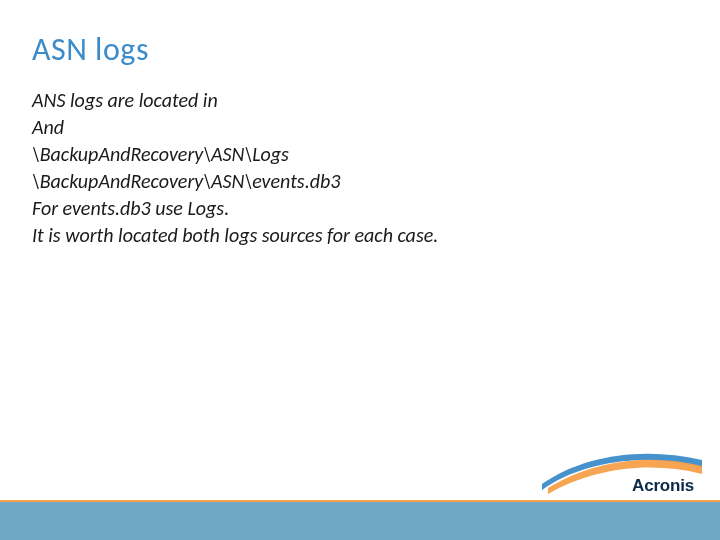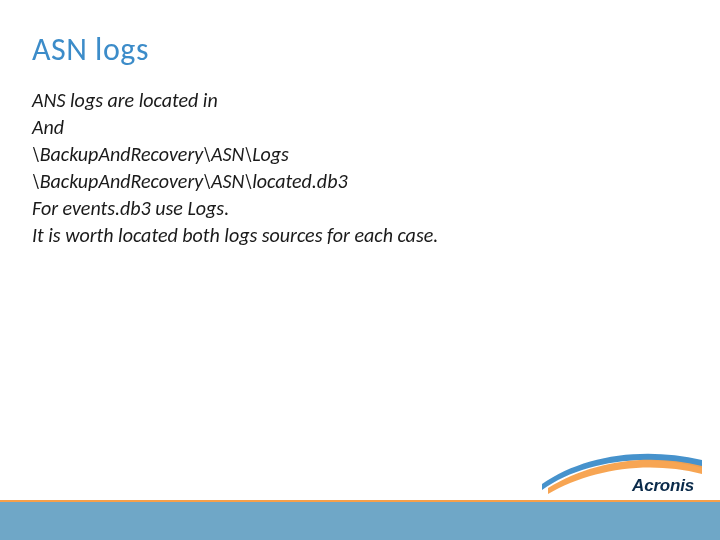--- a/index.html
+++ b/index.html
@@ -57,34 +57,33 @@
     }
     .brand {
       position: absolute;
       right: 26px;
       bottom: 44px;
       color: #0a2a4a;
       font-size: 17px;
       font-weight: 600;
       letter-spacing: -0.2px;
       font-family: "Segoe UI", Arial, sans-serif;
-      font-style: italic;
     }
   </style>
 </head>
 <body>
 
 <div class="slide">
   <h1 class="title">ASN logs</h1>
 
   <div class="body">
     <span class="line">ANS logs are located in</span>
     <span class="line">And</span>
     <span class="line">\BackupAndRecovery\ASN\Logs</span>
-    <span class="line">\BackupAndRecovery\ASN\located.db3</span>
+    <span class="line">\BackupAndRecovery\ASN\events.db3</span>
     <span class="line">For events.db3 use Logs.</span>
     <span class="line">It is worth located both logs sources for each case.</span>
   </div>
 
   <svg class="swoosh-group" viewBox="0 0 160 56" preserveAspectRatio="none">
     <path d="M0,46 C40,18 100,8 160,22 L160,30 C100,14 40,24 0,52 Z" fill="#3c8cc9" opacity="0.95"></path>
     <path d="M6,50 C48,24 104,14 160,28 L160,36 C104,22 48,32 6,56 Z" fill="#f7a04a" opacity="0.95"></path>
   </svg>
 
   <div class="brand">Acronis</div>

